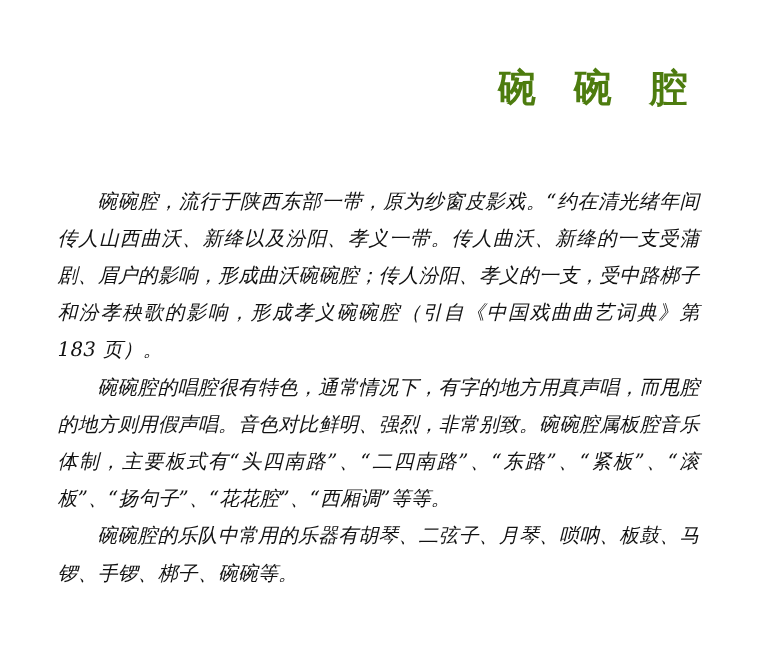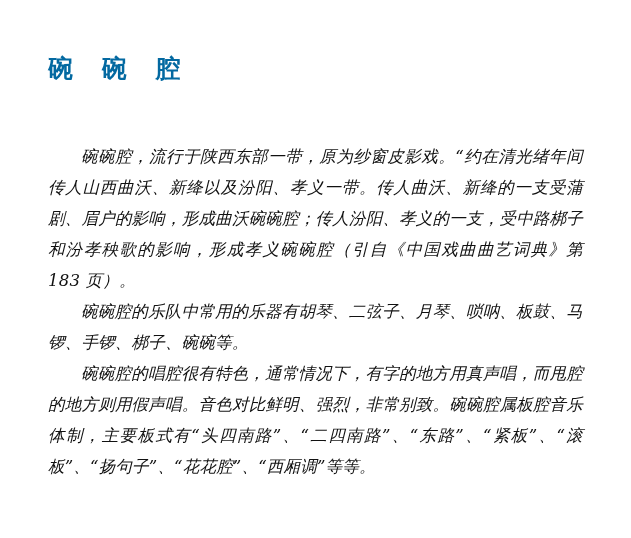--- a/index.html
+++ b/index.html
@@ -15,27 +15,27 @@
     overflow: hidden;
   }
   .page {
     position: relative;
     width: 631px;
     height: 538px;
     box-sizing: border-box;
     padding: 0 48px;
   }
   .doc-title {
-    text-align: left;
-    font-size: 25px;
+    text-align: right;
+    font-size: 32px;
     font-weight: bold;
     letter-spacing: 10px;
     margin-top: 52px;
     margin-bottom: 0;
-    color: #0369a1;
+    color: #4d7c0f;
     font-family: "DejaVu Serif", "Liberation Serif", serif;
   }
   .body-text {
     margin-top: 56px;
   }
   .para {
     font-size: 16.5px;
     line-height: 31px;
     text-align: justify;
     text-justify: inter-ideograph;
@@ -49,16 +49,16 @@
     margin-top: 0px;
   }
 </style>
 </head>
 <body>
 
 <div class="page">
   <h1 class="doc-title">碗 碗 腔</h1>
   <div class="body-text">
     <p class="para">碗碗腔，流行于陕西东部一带，原为纱窗皮影戏。“约在清光绪年间传人山西曲沃、新绛以及汾阳、孝义一带。传人曲沃、新绛的一支受蒲剧、眉户的影响，形成曲沃碗碗腔；传人汾阳、孝义的一支，受中路梆子和汾孝秧歌的影响，形成孝义碗碗腔（引自《中国戏曲曲艺词典》第 183 页）。</p>
+    <p class="para">碗碗腔的唱腔很有特色，通常情况下，有字的地方用真声唱，而甩腔的地方则用假声唱。音色对比鲜明、强烈，非常别致。碗碗腔属板腔音乐体制，主要板式有“头四南路”、“二四南路”、“东路”、“紧板”、“滚板”、“扬句子”、“花花腔”、“西厢调”等等。</p>
     <p class="para">碗碗腔的乐队中常用的乐器有胡琴、二弦子、月琴、唢呐、板鼓、马锣、手锣、梆子、碗碗等。</p>
-    <p class="para">碗碗腔的唱腔很有特色，通常情况下，有字的地方用真声唱，而甩腔的地方则用假声唱。音色对比鲜明、强烈，非常别致。碗碗腔属板腔音乐体制，主要板式有“头四南路”、“二四南路”、“东路”、“紧板”、“滚板”、“扬句子”、“花花腔”、“西厢调”等等。</p>
   </div>
 </div>
 
 </body></html>

